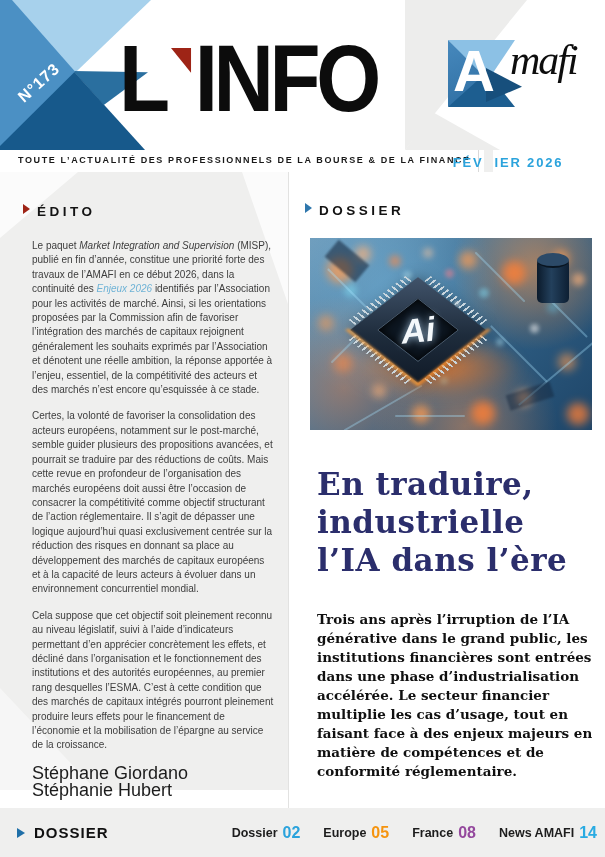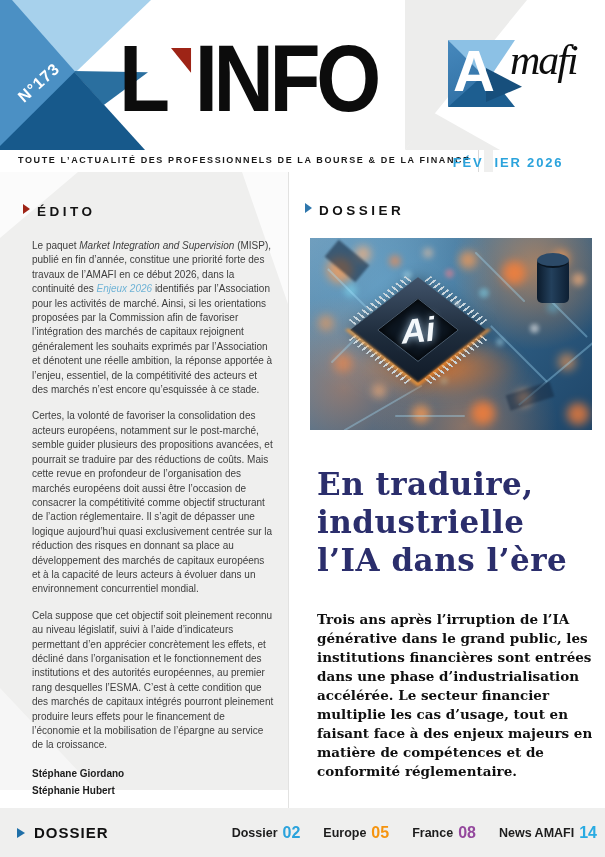--- a/index.html
+++ b/index.html
@@ -75,21 +75,21 @@
   .bullet-blue{border-left:7px solid #2f77ad;}
   .bullet-nav{border-left:8px solid #1f6fa8;}
   .section-title{font-size:13.5px;font-weight:900;letter-spacing:3.5px;color:#131313;}
 
   .edito{position:absolute;left:23px;top:32px;width:250px;}
   .edito-body{margin-top:20px;margin-left:9px;width:243px;font-size:10px;line-height:14.4px;
               color:#3d3d3d;}
   .edito-body p{margin:0 0 12px 0;}
   .edito-body em{font-style:italic;}
   .link{color:#6fb3d6;font-style:italic;text-decoration:none;cursor:pointer;}
-  .sigs{margin-top:3px;margin-left:9px;font-size:10px;font-weight:bold;color:#1c1c1c;line-height:17px;}
+  .sigs{margin-top:3px;margin-left:9px;font-size:18px;font-weight:normal;color:#1c1c1c;line-height:17px;}
 
   .right-col{position:absolute;left:288px;top:172px;width:317px;height:636px;background:#fff;
              border-left:1px solid #e2e2e1;}
   .dossier-head{position:absolute;left:16px;top:31px;}
 
   
   .photo{position:absolute;left:21px;top:66px;width:282px;height:192px;overflow:hidden;
      background:
        radial-gradient(circle at 80% 15%, rgba(255,150,70,.55), rgba(255,150,70,0) 30%),
        radial-gradient(circle at 12% 78%, rgba(255,130,60,.4), rgba(255,130,60,0) 32%),

